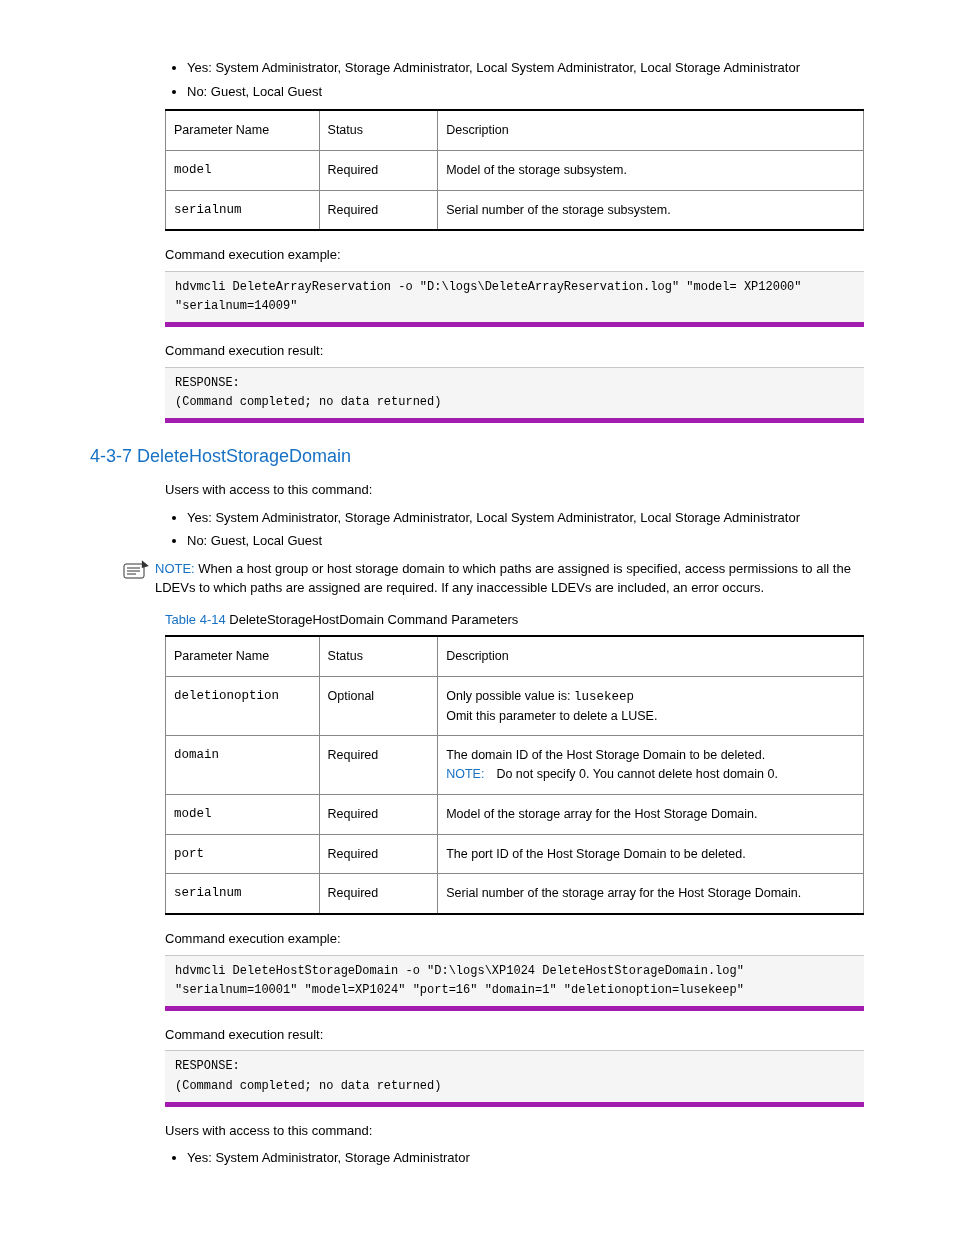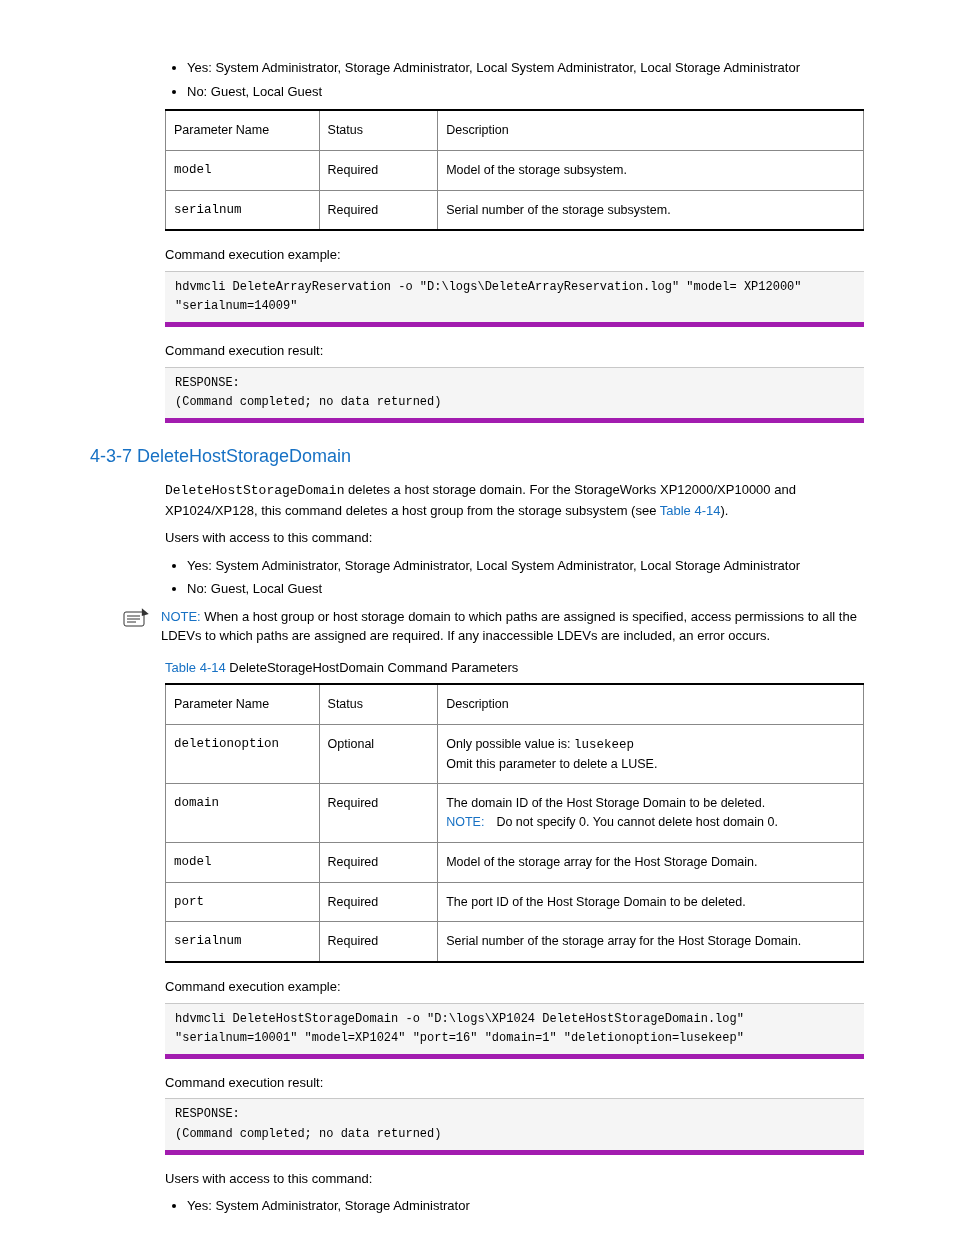--- a/index.html
+++ b/index.html
@@ -70,21 +70,21 @@
   h2.section-heading {
     color: #1771c4;
     font-weight: normal;
     font-size: 18px;
     margin: 20px 0 10px -75px;
   }
   .paragraph { margin: 8px 0; }
   .note-row {
     display: flex;
     align-items: flex-start;
-    gap: 12px;
+    gap: 6px;
     margin-left: -42px;
     margin-top: 6px;
     margin-bottom: 12px;
   }
   .note-icon {
     width: 26px;
     flex: 0 0 26px;
     margin-top: 1px;
   }
   .note-body { flex: 1; }
@@ -124,23 +124,20 @@
 
   <div class="section-label">Command execution example:</div>
   <div class="code-block">hdvmcli DeleteArrayReservation -o "D:\logs\DeleteArrayReservation.log" "model= XP12000" "serialnum=14009"</div>
 
   <div class="section-label">Command execution result:</div>
   <div class="code-block">RESPONSE:
 (Command completed; no data returned)</div>
 
   <h2 class="section-heading">4-3-7 DeleteHostStorageDomain</h2>
 
-  <div class="paragraph">
-    <span class="mono">DeleteHostStorageDomain</span><span> deletes a host storage domain. For the StorageWorks XP12000/XP10000 and XP1024/XP128, this command deletes a host group from the storage subsystem (see </span><span class="link-text">Table 4-14</span><span>).</span>
-  </div>
 
   <div class="paragraph">Users with access to this command:</div>
 
   <ul class="bullet-list">
     <li>Yes: System Administrator, Storage Administrator, Local System Administrator, Local Storage Administrator</li>
     <li>No: Guest, Local Guest</li>
   </ul>
 
   <div class="note-row">
     <div class="note-icon">

